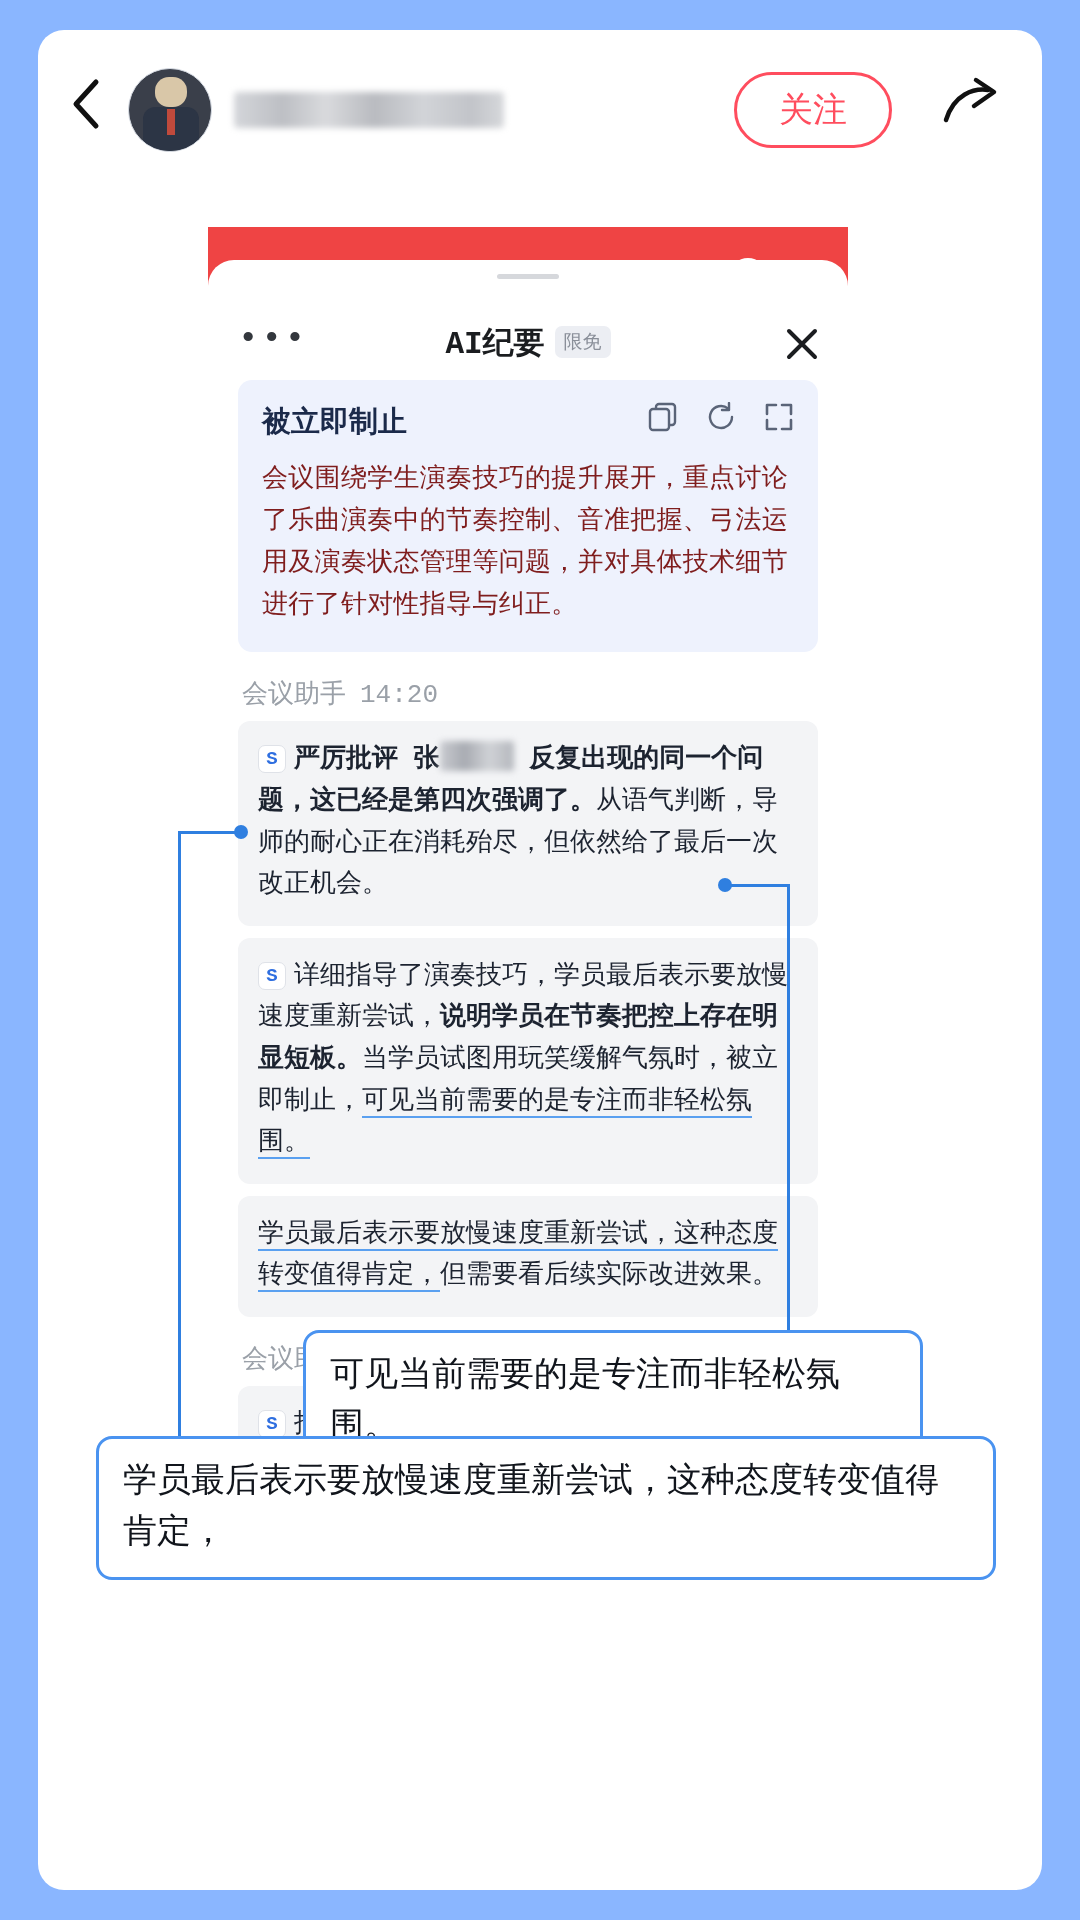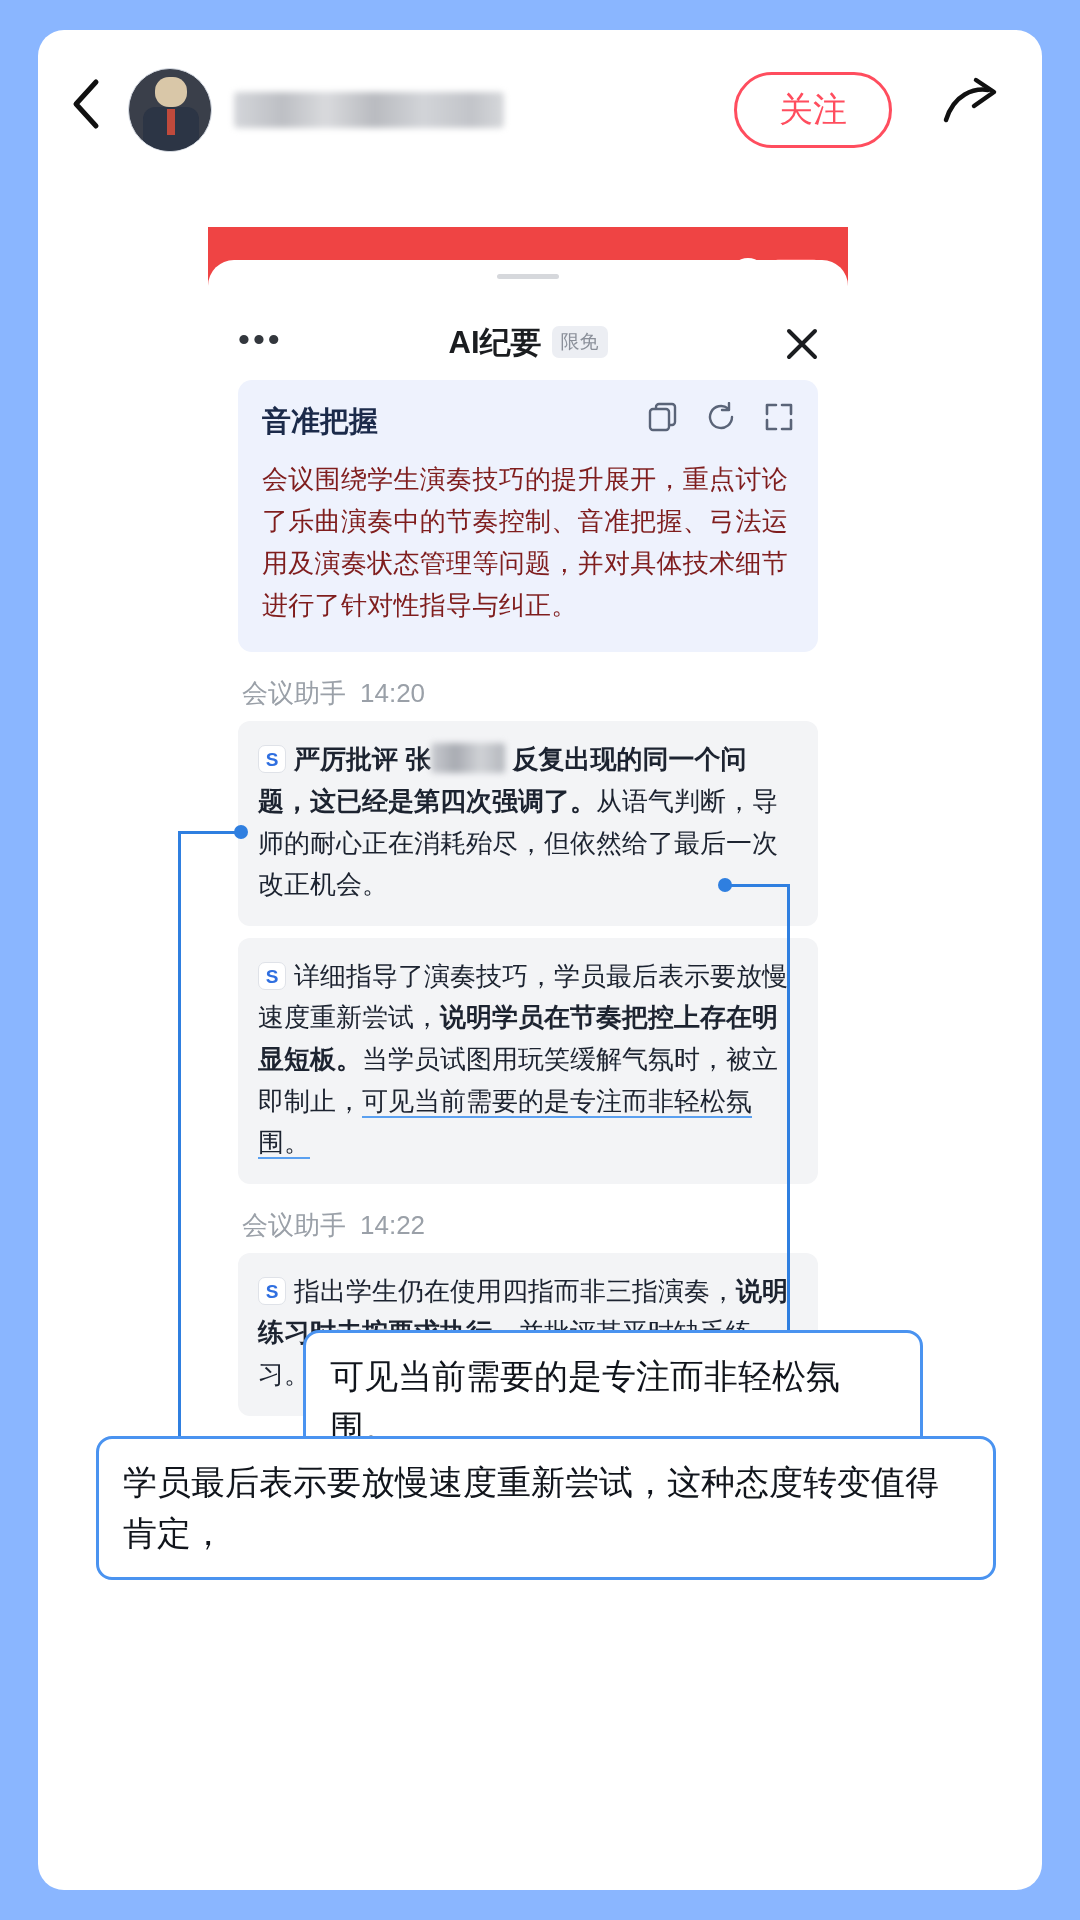--- a/index.html
+++ b/index.html
@@ -13,20 +13,21 @@
     position: relative;
     width: 1080px; height: 1920px;
     background: #8ab6ff;
   }
   .card {
     position: absolute;
     left: 38px; top: 30px;
     width: 1004px; height: 1860px;
     background: #ffffff;
     border-radius: 26px;
+    font-family: Liberation Mono, monospace;
   }
 
   
   .topbar {
     position: absolute; left: 0; top: 0;
     width: 1004px; height: 130px;
   }
   .back-icon {
     position: absolute; left: 28px; top: 48px;
     width: 40px; height: 52px;
@@ -315,21 +316,21 @@
           <div class="close-x">
             <svg width="40" height="40" viewBox="0 0 40 40">
                 <path d="M7 7 L33 33 M33 7 L7 33" stroke="#1b1d20" stroke-width="4" stroke-linecap="round"></path>
               </svg>
           </div>
         </div>
 
         <div class="msgs">
 
           <div class="overview">
-            <div class="ov-title">音准把握</div>
+            <div class="ov-title">被立即制止</div>
             <div class="ov-icons">
               <span>
                 <svg width="30" height="30" viewBox="0 0 30 30">
                     <rect x="8" y="2" width="19" height="21" rx="3" fill="none" stroke="#5a6478" stroke-width="2.4"></rect>
                     <rect x="2" y="7" width="19" height="21" rx="3" fill="#eef2fd" stroke="#5a6478" stroke-width="2.4"></rect>
                   </svg>
               </span>
               <span>
                 <svg width="30" height="30" viewBox="0 0 30 30">
                     <path d="M26 15 A11 11 0 1 1 22 6.5" fill="none" stroke="#5a6478" stroke-width="2.4" stroke-linecap="round"></path>
@@ -350,20 +351,23 @@
           </div>
 
           <div class="bubble">
             <span class="s-badge">S</span><span class="b">严厉批评 </span><span class="b">张</span><span class="blur-name"></span><span class="b"> 反复出现的同一个问题，这已经是第四次强调了。</span><span>从语气判断，导师的耐心正在消耗殆尽，但依然给了最后一次改正机会。</span>
           </div>
 
           <div class="bubble">
             <span class="s-badge">S</span><span>详细指导了演奏技巧，学员最后表示要放慢速度重新尝试，</span><span class="b">说明学员在节奏把控上存在明显短板。</span><span>当学员试图用玩笑缓解气氛时，被立即制止，</span><span class="ul">可见当前需要的是专注而非轻松氛围。</span>
           </div>
 
+          <div class="bubble">
+            <span class="ul">学员最后表示要放慢速度重新尝试，这种态度转变值得肯定，</span><span>但需要看后续实际改进效果。</span>
+          </div>
 
           <div class="msg-meta">
             <span>会议助手</span><span class="tm">14:22</span>
           </div>
 
           <div class="bubble">
             <span class="s-badge">S</span><span>指出学生仍在使用四指而非三指演奏，</span><span class="b">说明练习时未按要求执行，</span><span>并批评其平时缺乏练习。学生承认错误并调整乐谱标记。</span>
           </div>
 
         </div>

